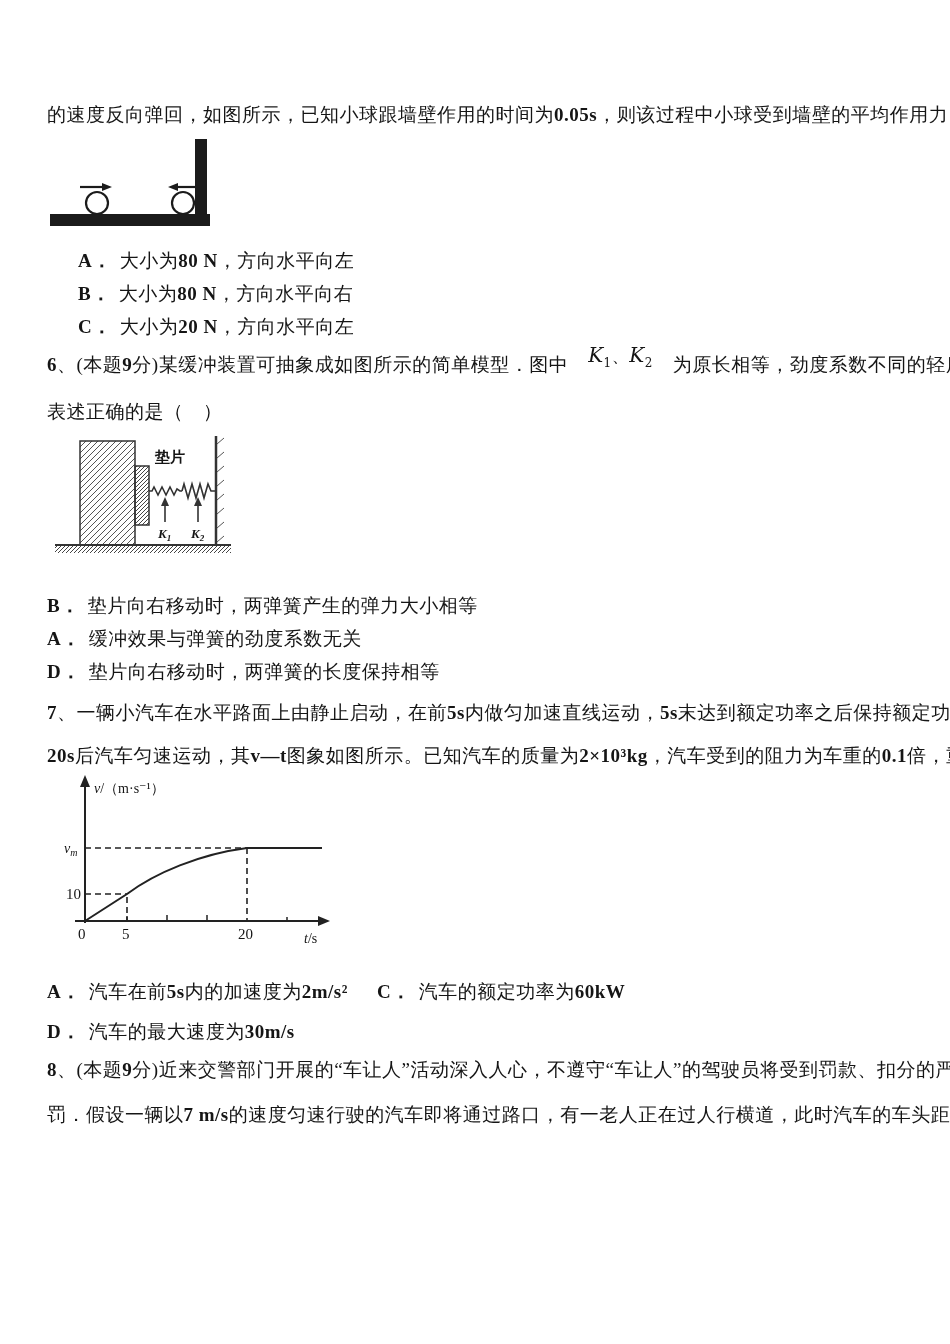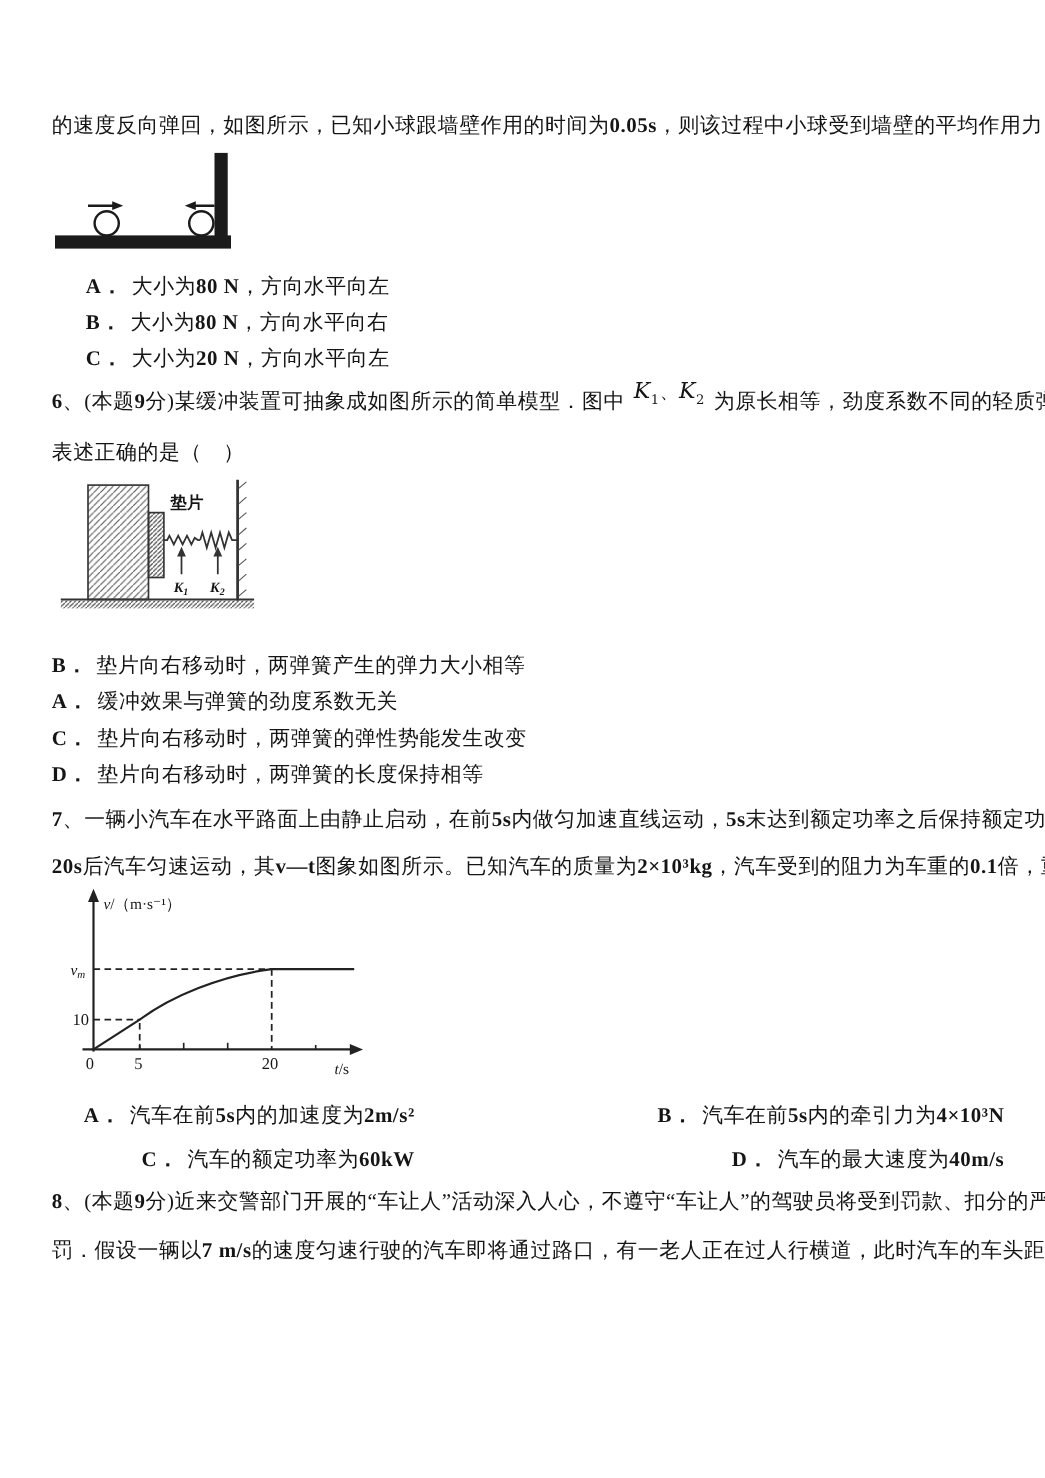--- a/index.html
+++ b/index.html
@@ -7,21 +7,21 @@
   .page {
     position:relative; width:950px; height:1344px; background:#fff;
     font-family:"Liberation Serif","DejaVu Serif",serif;
     color:#151515; font-size:19px; overflow:hidden;
   }
   .content { position:absolute; left:47px; top:103px; width:866px; }
   .line { white-space:nowrap; line-height:24px; letter-spacing:0.5px; }
   .line b { font-family:"Liberation Serif","DejaVu Serif",serif;text-align:center; }
   .opt-row { line-height:24px; margin-bottom:9px; white-space:nowrap; letter-spacing:0.5px; }
   .opt-label { font-weight:700; margin-right:8px; }
-  .kmath { font-style:italic; position:relative; top:-9px; font-size:20px; margin:0 8px; font-family:"DejaVu Serif",serif; }
+  .kmath { font-style:italic; position:relative; top:-9px; font-size:20px; margin:0 20px; font-family:"DejaVu Serif",serif; }
   .kmath sub { font-size:12px; font-style:normal; }
   .kmath .sep { font-style:normal; font-size:17px; }
   .fig { display:block; }
   .q7grid { display:grid; grid-template-columns:330px auto; grid-row-gap:16px; }
   svg text { font-family:"Liberation Serif","DejaVu Serif",serif; fill:#151515; }
 </style>
 </head>
 <body>
 
 <div class="page">
@@ -94,21 +94,20 @@
       <text x="103" y="102" font-size="13" font-weight="bold" font-style="italic"><tspan>K</tspan><tspan dy="3" font-size="9">1</tspan></text>
 
       <line x1="143" y1="86" x2="143" y2="66" stroke="#333" stroke-width="1.6"></line>
       <polygon points="143,61 139,70 147,70" fill="#333"></polygon>
       <text x="136" y="102" font-size="13" font-weight="bold" font-style="italic"><tspan>K</tspan><tspan dy="3" font-size="9">2</tspan></text>
     </svg>
 
     <div style="margin-top:36px;">
       <div class="opt-row"><span class="opt-label">B．</span><span class="latinify">垫片向右移动时，两弹簧产生的弹力大小相等</span></div>
       <div class="opt-row"><span class="opt-label">A．</span><span class="latinify">缓冲效果与弹簧的劲度系数无关</span></div>
-      <div class="opt-row"><span class="opt-label">C．</span><span class="latinify">垫片向右移动时，两弹簧的弹性势能发生改变</span></div>
       <div class="opt-row"><span class="opt-label">D．</span><span class="latinify">垫片向右移动时，两弹簧的长度保持相等</span></div>
     </div>
 
     <div style="margin-top:17px;">
       <div class="line latinify"><b>7</b>、一辆小汽车在水平路面上由静止启动，在前<b>5s</b>内做匀加速直线运动，<b>5s</b>末达到额定功率之后保持额定功率运动，</div>
       <div class="line latinify" style="margin-top:19px;"><b>20s</b>后汽车匀速运动，其<b>v—t</b>图象如图所示。已知汽车的质量为<b>2×10³kg</b>，汽车受到的阻力为车重的<b>0.1</b>倍，重力加速</div>
     </div>
 
     <svg class="fig" width="290" height="185" viewBox="0 0 290 185" style="margin:3px 0 0 13px;">
 
@@ -137,25 +136,24 @@
       <g stroke="#222" stroke-width="1.6" stroke-dasharray="6,4" fill="none">
         <line x1="25" y1="77" x2="187" y2="77"></line>
         <line x1="187" y1="77" x2="187" y2="150"></line>
         <line x1="25" y1="123" x2="67" y2="123"></line>
         <line x1="67" y1="126" x2="67" y2="150"></line>
       </g>
 
       <path fill="none" stroke="#222" stroke-width="2" d="M25,150 L67,123 C95,102 140,83 187,77 L262,77"></path>
     </svg>
 
-    <div class="q7grid" style="margin-top:14px;text-align:right;">
+    <div class="q7grid" style="margin-top:24px;">
       <div class="opt-row" style="margin-bottom:0;"><span class="opt-label">A．</span><span class="latinify">汽车在前<b>5s</b>内的加速度为<b>2m/s²</b></span></div>
-      <div class="opt-row" style="margin-bottom:0;"><span class="opt-label">B．</span><span class="latinify">汽车在前<b>5s</b>内的牵引力为<b>4×10³N</b></span></div>
       <div class="opt-row" style="margin-bottom:0;"><span class="opt-label">C．</span><span class="latinify">汽车的额定功率为<b>60kW</b></span></div>
-      <div class="opt-row" style="margin-bottom:0;"><span class="opt-label">D．</span><span class="latinify">汽车的最大速度为<b>40m/s</b></span></div>
+      <div class="opt-row" style="margin-bottom:0;"><span class="opt-label">D．</span><span class="latinify">汽车的最大速度为<b>30m/s</b></span></div>
     </div>
 
     <div style="margin-top:14px;">
       <div class="line latinify"><b>8</b>、(本题<b>9</b>分)近来交警部门开展的“车让人”活动深入人心，不遵守“车让人”的驾驶员将受到罚款、扣分的严厉处</div>
       <div class="line latinify" style="margin-top:21px;">罚．假设一辆以<b>7 m/s</b>的速度匀速行驶的汽车即将通过路口，有一老人正在过人行横道，此时汽车的车头距离停车线</div>
     </div>
 
   </div>
 </div>
 

